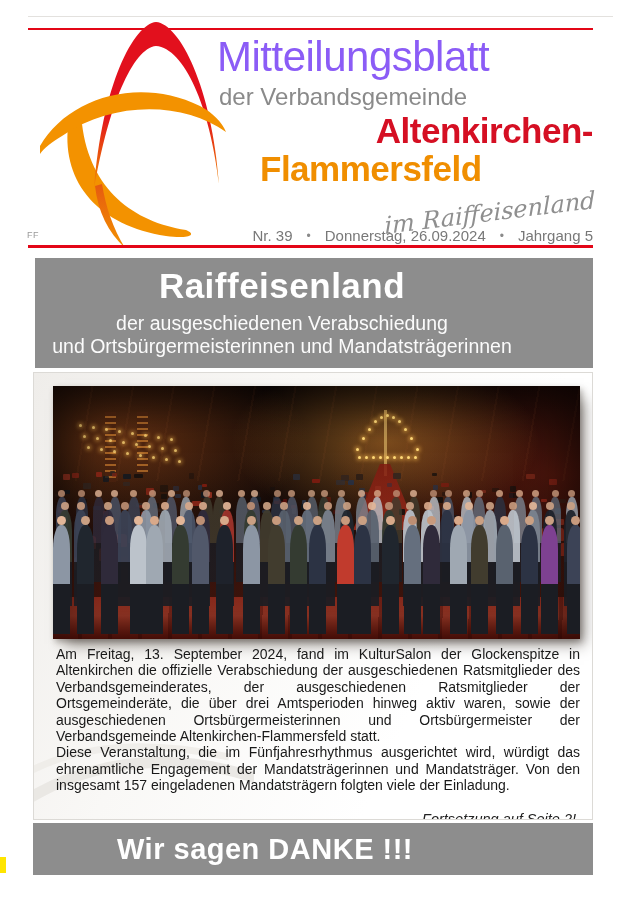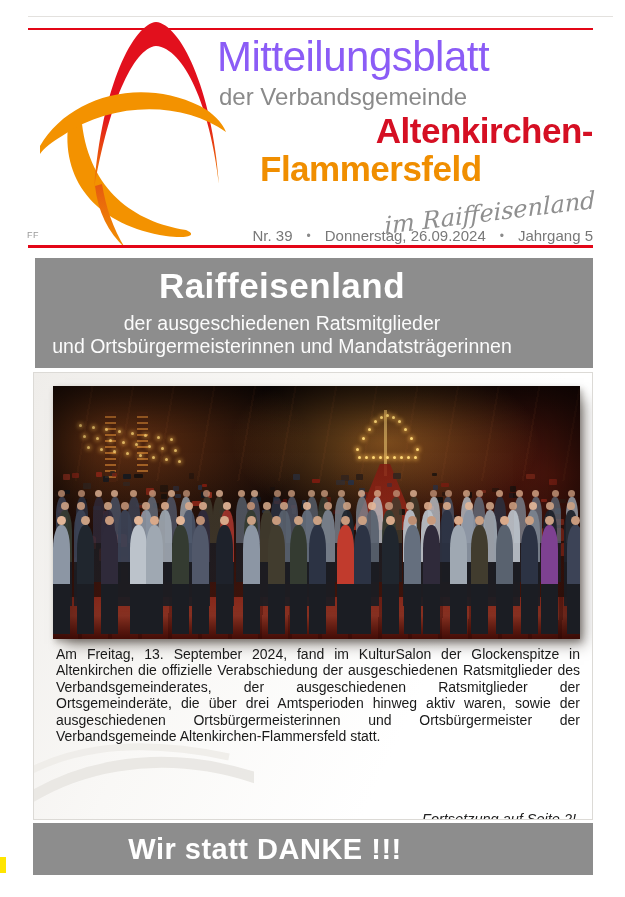--- a/index.html
+++ b/index.html
@@ -105,21 +105,21 @@
 <div class="mast-tagline">im Raiffeisenland</div>
 <div class="corner-mark">FF</div>
 <div class="issue-line">
   <span>Nr. 39</span><span class="dot">•</span><span>Donnerstag, 26.09.2024</span><span class="dot">•</span><span>Jahrgang 5</span>
 </div>
 <div class="rule-red-bottom"></div>
 
 <div class="announce">
   <div class="announce-title">Raiffeisenland</div>
   <div class="announce-sub">
-    <div>der ausgeschiedenen Ratsmitglieder</div>
+    <div>der ausgeschiedenen Verabschiedung</div>
     <div>und Ortsbürgermeisterinnen und Mandatsträgerinnen</div>
   </div>
 </div>
 
 <div class="article-panel">
   <svg class="swoosh" viewBox="0 0 240 110" xmlns="http://www.w3.org/2000/svg">
     <path d="M -20 108 C 50 44, 150 30, 245 62" fill="none" stroke="#e9e7e3" stroke-width="11"></path>
     <path d="M -20 78 C 40 28, 120 20, 215 40" fill="none" stroke="#efede9" stroke-width="7"></path>
   </svg>
 
@@ -596,20 +596,21 @@
           <div class="head" style="height: 9px; width: 9px;"></div>
           <div class="body" style="height: 109px;"></div>
         </div>
       </div>
     <div class="floor"></div>
     <div class="vignette"></div>
   </div>
 
   <div class="article-text">
     <p>Am Freitag, 13. September 2024, fand im KulturSalon der Glockenspitze in Altenkirchen die offizielle Verabschiedung der ausgeschiedenen Ratsmitglieder des Verbandsgemeinderates, der ausgeschiedenen Ratsmitglieder der Ortsgemeinderäte, die über drei Amtsperioden hinweg aktiv waren, sowie der ausgeschiedenen Ortsbürgermeisterinnen und Ortsbürgermeister der Verbandsgemeinde Altenkirchen-Flammersfeld statt.</p>
+    <p>Diese Veranstaltung, die im Fünfjahresrhythmus ausgerichtet wird, würdigt das ehrenamtliche Engagement der Mandatsträgerinnen und Mandatsträger. Von den insgesamt 157 eingeladenen Mandatsträgern folgten viele der Einladung.</p>
   </div>
   <div class="continuation">Fortsetzung auf Seite 2!</div>
 </div>
 
 <div class="banner">
-  <span>Wir statt DANKE !!!</span>
+  <span>Wir sagen DANKE !!!</span>
 </div>
 <div class="yellow-tab"></div>
 
 </body></html>

